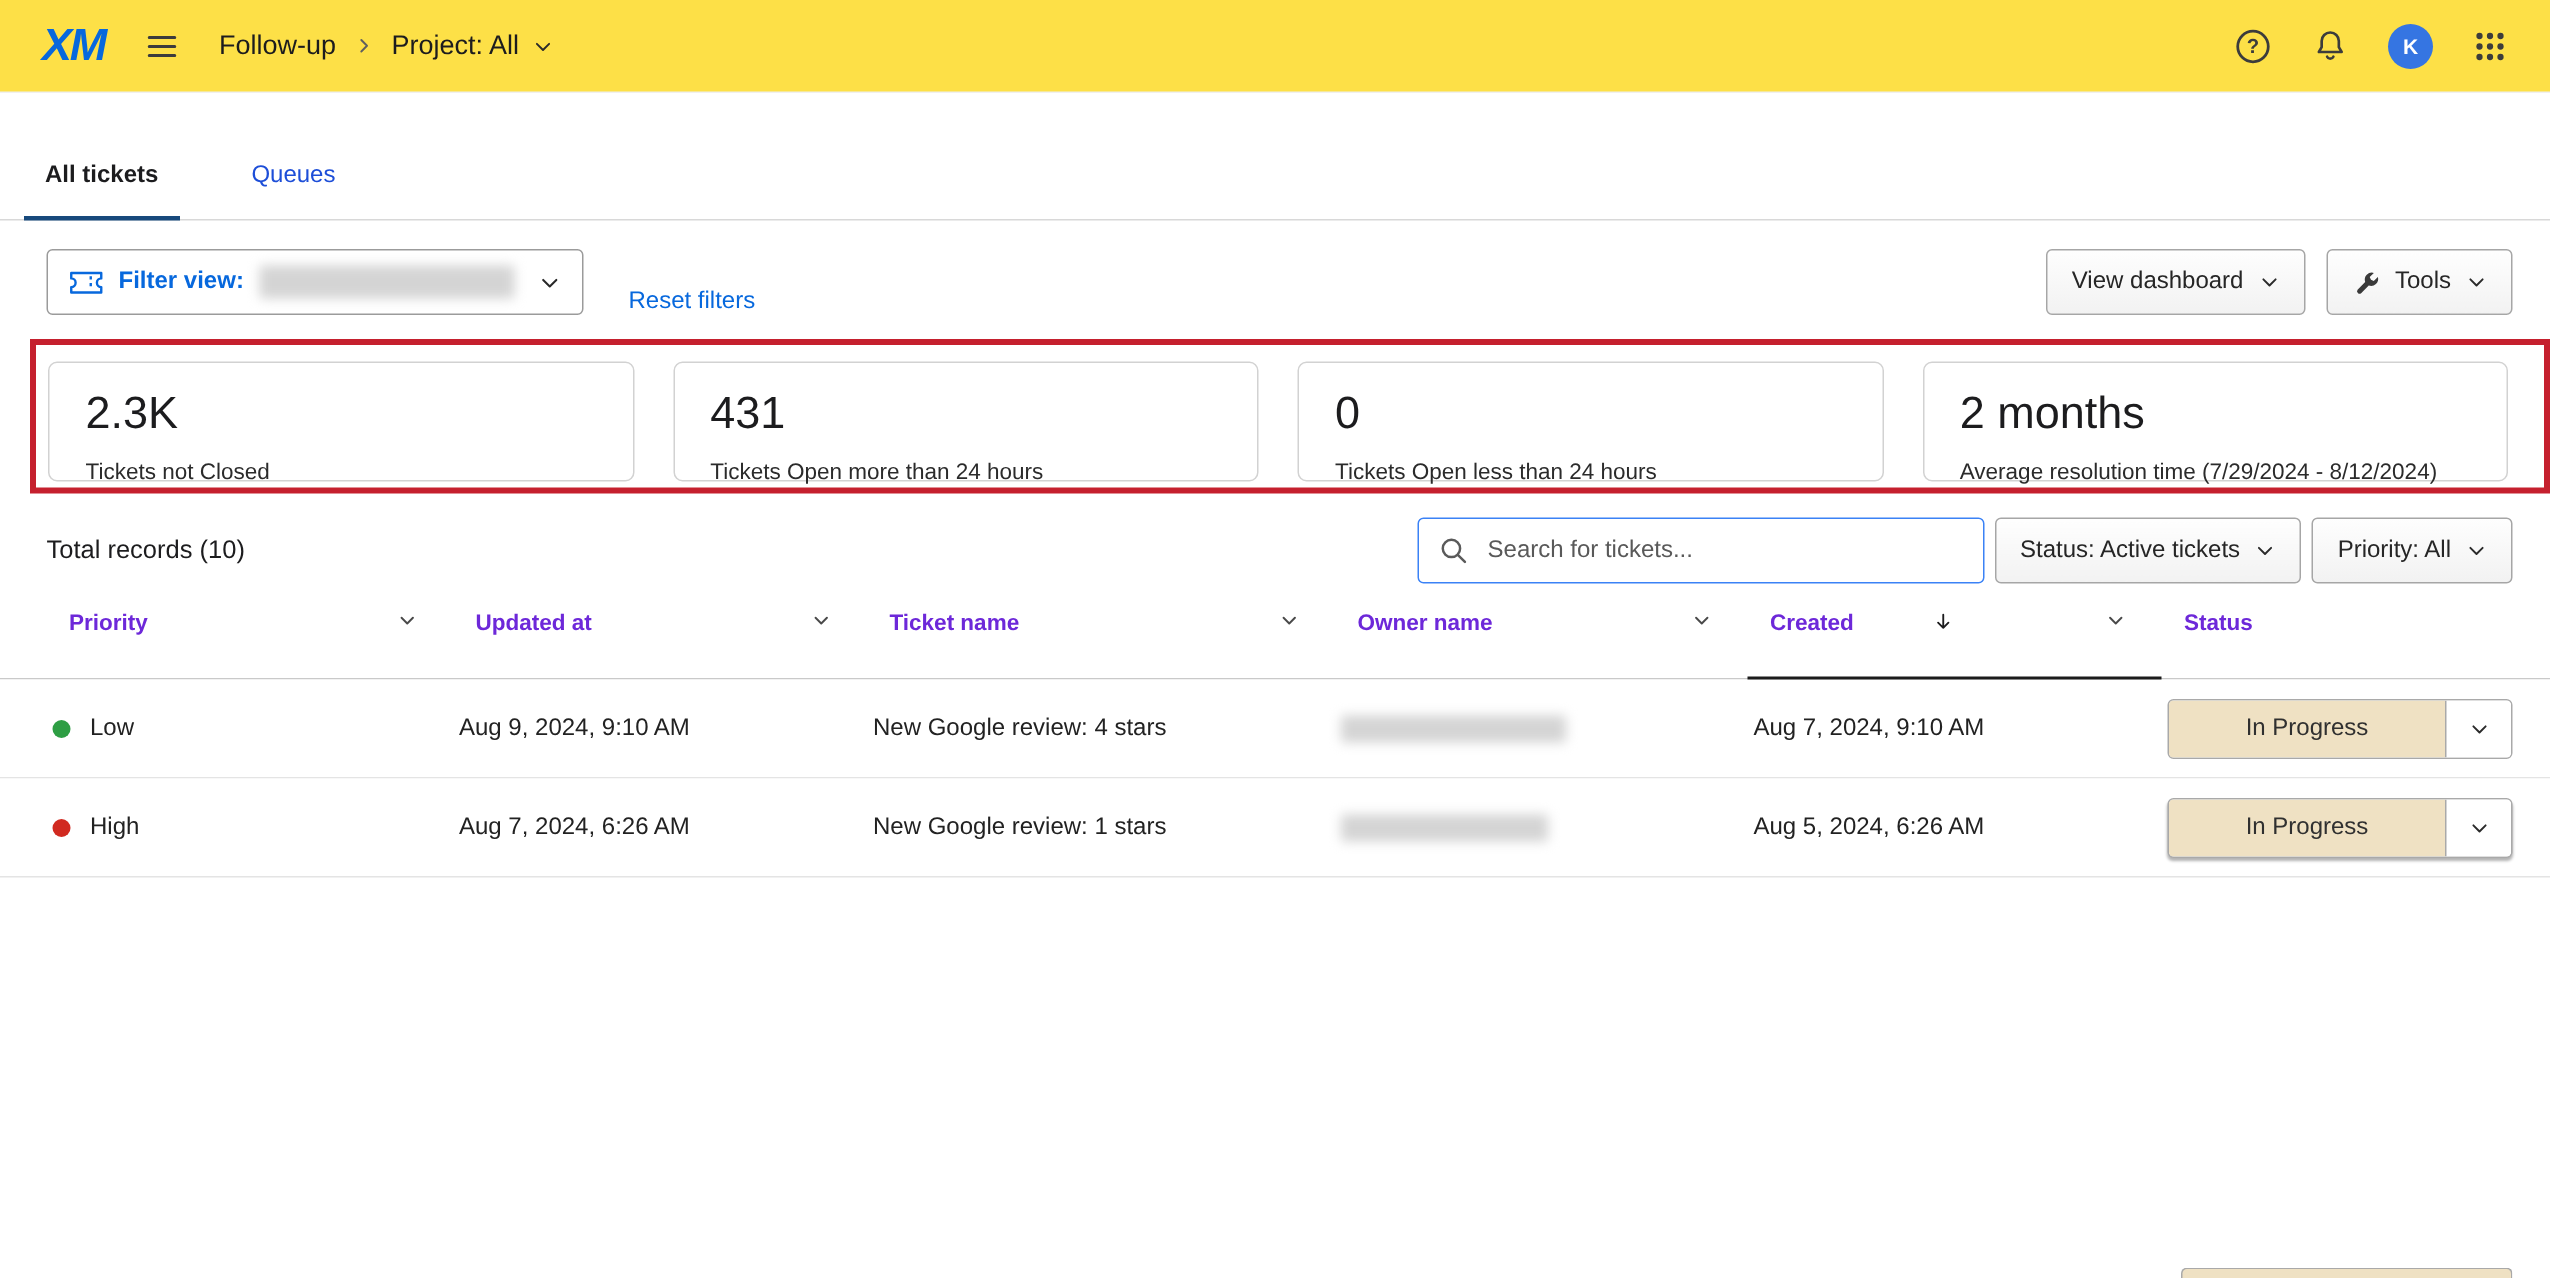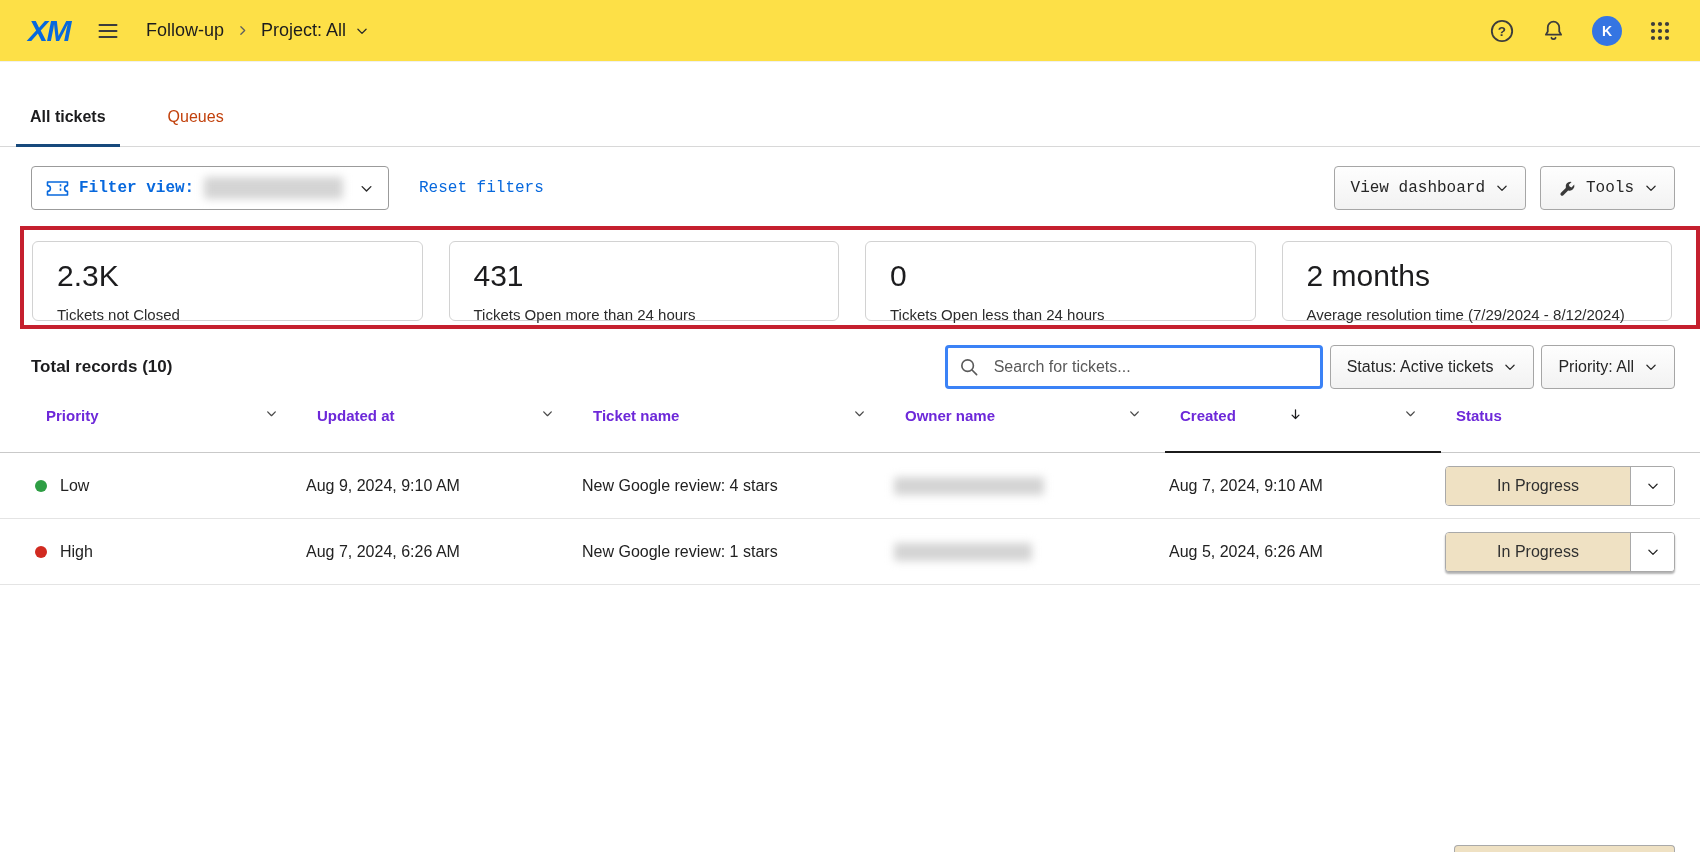--- a/index.html
+++ b/index.html
@@ -16,47 +16,47 @@
   .icon-btn { display: flex; align-items: center; justify-content: center; cursor: pointer; background: none; border: none; }
   .hamburger-wrap { margin-left: 26px; }
   .breadcrumb { display: flex; align-items: center; margin-left: 26px; gap: 12px; font-size: 18px; }
   .crumb { font-weight: 500; color: #1c1c1e; cursor: pointer; }
   .project-crumb { display: flex; align-items: center; gap: 9px; cursor: pointer; font-weight: 500; }
   .topbar-right { margin-left: auto; display: flex; align-items: center; gap: 26px; }
   .avatar { width: 30px; height: 30px; border-radius: 50%; background: #3575e2; color: #fff; font-size: 14px; font-weight: 700; display: flex; align-items: center; justify-content: center; cursor: pointer; }
 
   
   .tabs { display: flex; gap: 34px; padding-left: 16px; border-bottom: 1px solid #d8d8d8; margin-top: 16px; }
-  .tab { padding: 30px 14px 18px; font-size: 16px; color: #c2410c; cursor: pointer; border-bottom: 3px solid transparent; margin-bottom: -1px; }
+  .tab { padding: 30px 14px 18px; font-size: 16px; color: #1d4ed8; cursor: pointer; border-bottom: 3px solid transparent; margin-bottom: -1px; }
   .tab.active { color: #1c1c1e; font-weight: 700; border-bottom-color: #17497c; text-align: right; }
 
   
-  .filter-row { display: flex; align-items: center; margin: 19px 25px 0 31px; font-family: Liberation Mono, monospace; }
+  .filter-row { display: flex; align-items: flex-end; margin: 19px 25px 0 31px; }
   .filter-view { display: flex; align-items: center; gap: 10px; width: 358px; height: 44px; border: 1px solid #9b9b9b; border-radius: 4px; padding: 0 14px; cursor: pointer; background: #fff; }
   .filter-view-label { color: #0768dd; font-size: 16px; font-weight: 600; white-space: nowrap; }
   .redacted { background: #d4d4d4; filter: blur(4px); border-radius: 2px; }
   .filter-chip { flex: 1; height: 22px; margin-right: 6px; }
   .reset-link { margin-left: 30px; color: #0768dd; font-size: 16px; font-weight: 500; cursor: pointer; text-decoration: none; }
   .filter-actions { margin-left: auto; display: flex; gap: 14px; }
   .btn { display: flex; align-items: center; gap: 10px; height: 44px; padding: 0 16px; border: 1px solid #a6a6a6; border-radius: 4px; background: linear-gradient(#fefefe, #f2f2f2); font-size: 16px; color: #262626; cursor: pointer; font-family: inherit; }
 
   
   .stats-outer { position: relative; margin-top: 31px; }
   .annotation-box { position: absolute; top: -15px; bottom: -8px; left: 20px; right: 0; border: 4px solid #c5202e; pointer-events: none; z-index: 5; }
   .stats-grid { display: grid; grid-template-columns: repeat(4, 1fr); gap: 26px; padding: 0 28px 0 32px; }
   .stat-card { border: 1px solid #d2d2d2; border-radius: 6px; padding: 17px 24px 17px; background: #fff; height: 80px; }
   .stat-value { font-size: 30px; color: #1c1c1e; line-height: 34px; }
   .stat-label { font-size: 15px; color: #2b2b2b; margin-top: 13px; }
 
   
   .records-bar { display: flex; align-items: center; margin: 24px 25px 0 31px; }
-  .total-records { font-size: 17px; font-weight: 700; color: #1c1c1e; }
+  .total-records { font-size: 17px; font-weight: 400; color: #1c1c1e; }
   .records-controls { margin-left: auto; display: flex; gap: 7px; }
   .search-box { position: relative; width: 378px; }
-  .search-box input { width: 100%; height: 44px; border: 3px solid #3b82f6; border-radius: 4px; padding: 0 12px 0 46px; font-size: 16px; font-family: inherit; color: #1c1c1e; background: #fff; }
+  .search-box input { width: 100%; height: 44px; border: 1px solid #3b82f6; border-radius: 4px; padding: 0 12px 0 46px; font-size: 16px; font-family: inherit; color: #1c1c1e; background: #fff; }
   .search-box input::placeholder { color: #595959; }
   .search-icon-wrap { position: absolute; left: 13px; top: 11px; pointer-events: none; }
 
   
   .table { margin-top: 18px; position: relative; }
   .thead, .trow { display: grid; grid-template-columns: 271px 276px 312px 275px 276px minmax(0, 1fr); padding: 0 25px 0 31px; align-items: center; }
   .thead { height: 46px; border-bottom: 1px solid #c9c9c9; }
   .th { display: flex; align-items: flex-start; height: 100%; padding: 0 24px 0 15px; font-size: 15px; font-weight: 700; color: #6d28d9; position: relative; cursor: pointer; gap: 43px; }
   .th-label { margin-right: auto; }
   .th.sorted::after { content: ""; position: absolute; left: 0; right: 0; bottom: -1px; height: 2px; background: #1b1b1b; }

